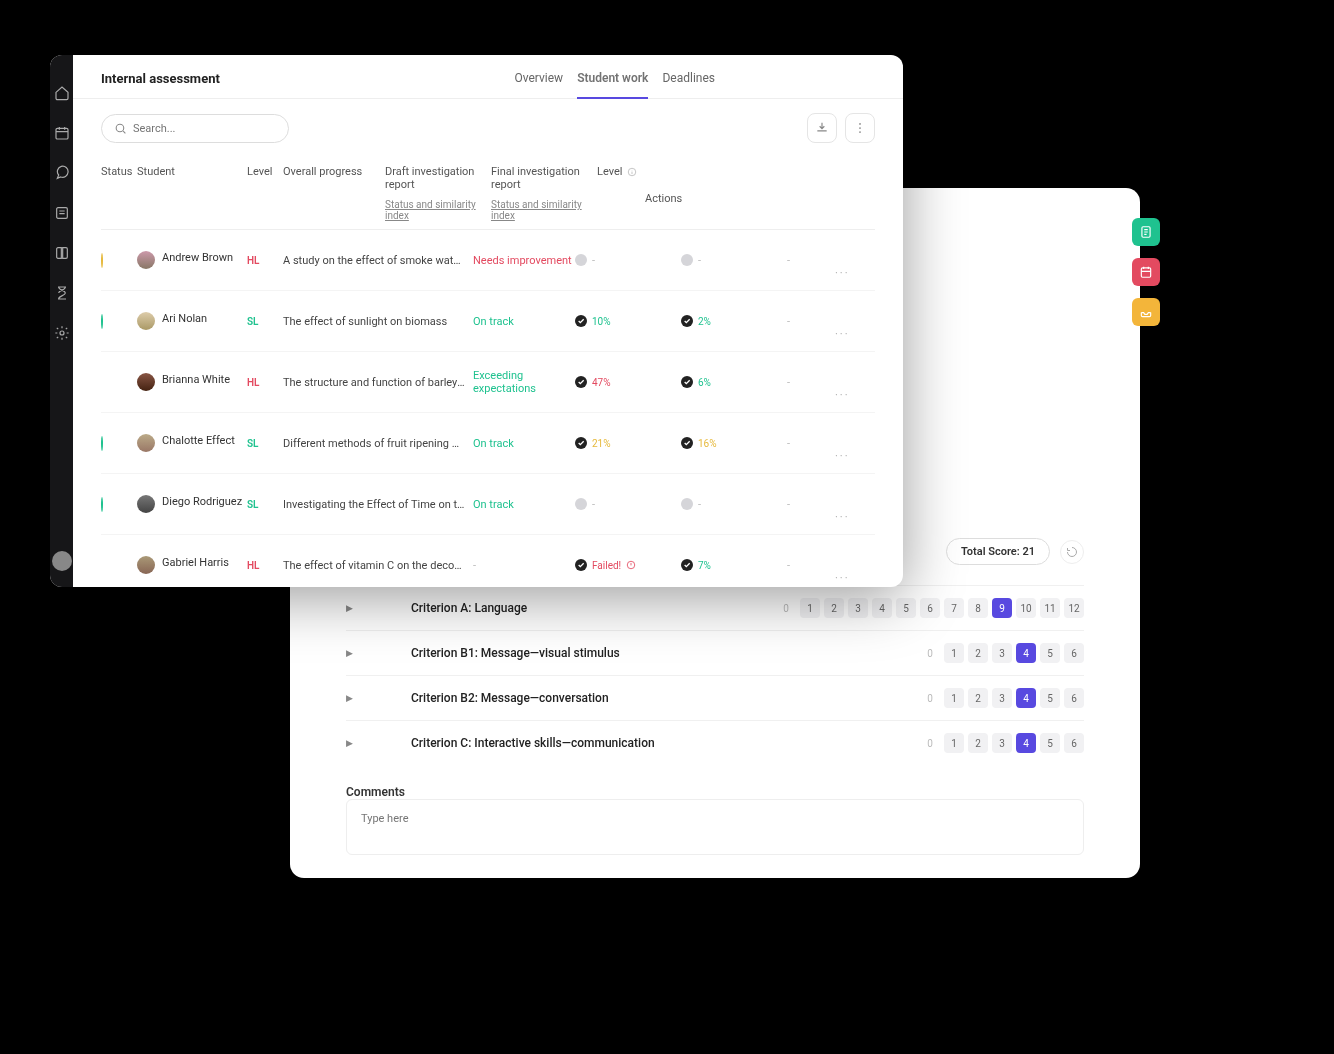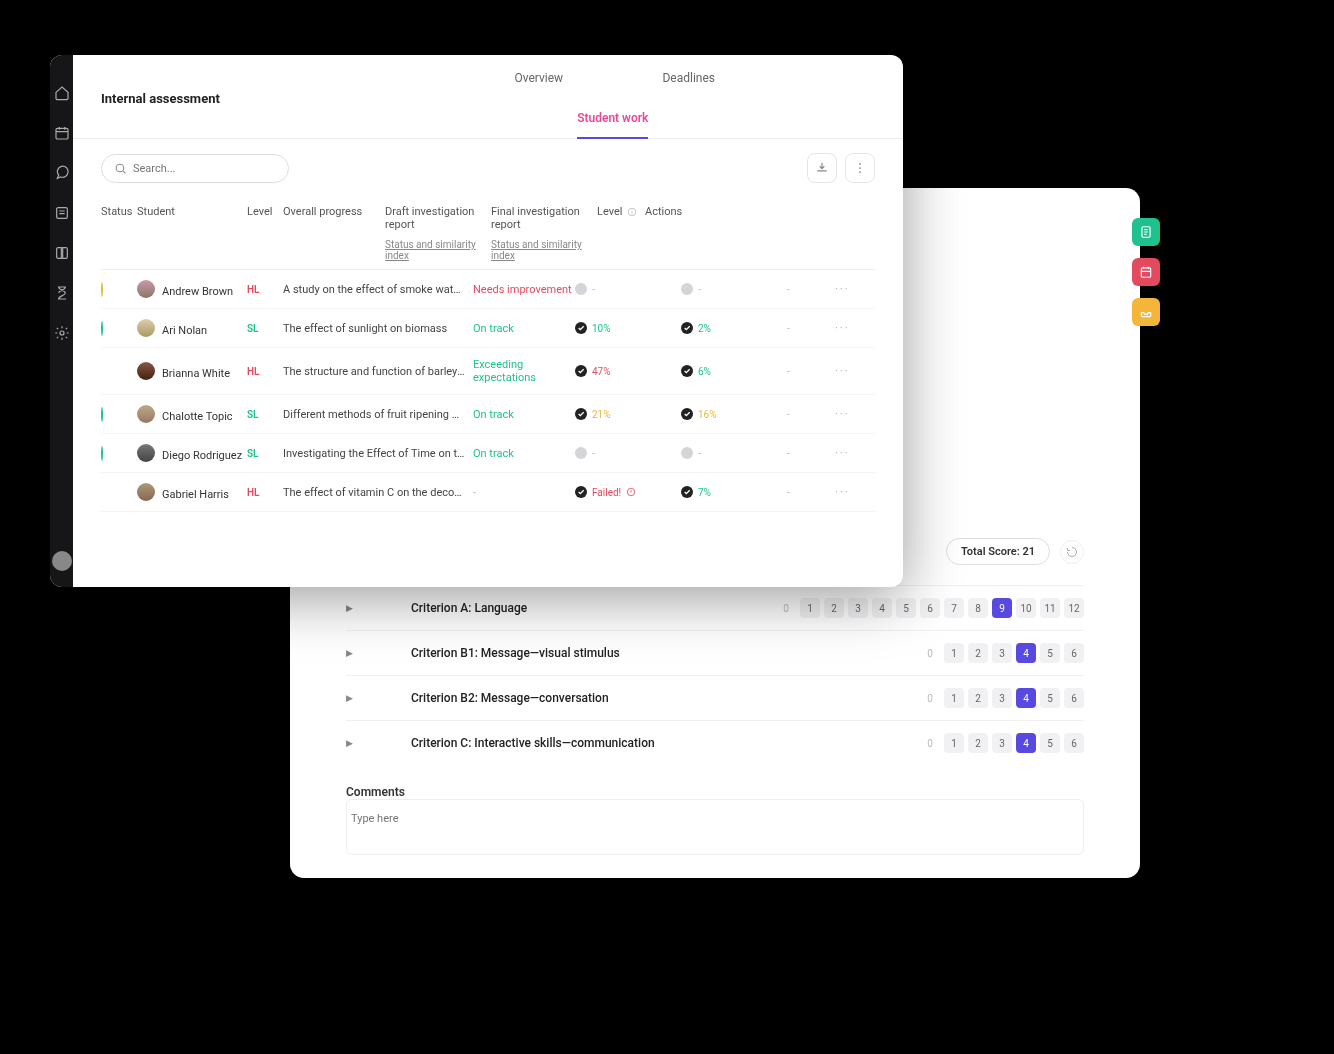--- a/index.html
+++ b/index.html
@@ -9,49 +9,49 @@
 
 .sidebar { width:34px; background:#161618; display:flex; flex-direction:column; align-items:center; padding-top:30px; gap:24px; }
 .sidebar .nav-icon { width:16px; height:16px; color:#aaa; }
 .sidebar .avatar-icon { width:20px; height:20px; border-radius:50%; background:#888; margin-top:auto; margin-bottom:16px; }
 
 .main1 { flex:1; display:flex; flex-direction:column; }
 .header1 { display:flex; align-items:center; padding:16px 28px 12px; border-bottom:1px solid #eee; }
 .header1 h1 { font-size:13px; font-weight:700; color:#222; }
 .tabs { margin-left:auto; display:flex; gap:14px; margin-right:160px; }
 .tab { font-size:12px; color:#666; padding-bottom:12px; cursor:pointer; margin-bottom:-13px; }
-.tab.active { color:#ec4899; font-weight:600; border-bottom:2px solid #5849e0;margin-top:40px; }
+.tab.active { color:#737373; font-weight:600; border-bottom:2px solid #5849e0; }
 
 .toolbar { display:flex; align-items:center; padding:14px 28px; gap:4px; }
 .search { flex:0 0 188px; display:flex; align-items:center; border:1px solid #ddd; border-radius:20px; padding:7px 12px; gap:6px; }
 .search input { border:none; outline:none; font-size:11px; flex:1; }
 .search-icon { width:13px; height:13px; color:#888; }
 .toolbar-right { margin-left:auto; display:flex; gap:8px; }
 .icon-btn { width:30px; height:30px; border:1px solid #e5e5e5; border-radius:8px; display:flex; align-items:center; justify-content:center; color:#888; cursor:pointer; }
 
 .table { flex:1; padding:0 28px; }
 .thead { display:flex; font-size:11px; color:#555; padding:8px 0; border-bottom:1px solid #eee; }
 .col-status { width:36px; }
 .col-student { width:110px; }
 .col-level { width:36px; }
 .col-topic { width:190px; }
 .col-progress { width:102px; }
 .col-draft { width:106px; }
 .col-final { width:106px; }
 .col-grade { width:48px; }
-.col-actions { width:40px; }
+.col-actions { width:40px;margin-top:27px; }
 .subhead { font-size:10px; color:#888; margin-top:8px;text-decoration:underline; }
 
 .trow { display:flex; align-items:center; font-size:11px; color:#333; padding:10px 0; border-bottom:1px solid #f4f4f4; }
 .status-dot { width:13px; height:13px; border-radius:50%; }
 .st-yellow { border:1.5px solid #e6b93c; background:#fff; }
 .st-green { border:1.5px solid #1fc28f; background:#fff; }
 .st-greenfill { background:#1fc28f; }
 .st-red { background:#e34a60; }
-.student-cell { display:flex; align-items:flex-end; gap:7px; }
+.student-cell { display:flex; align-items:flex-start; gap:7px; }
 .avatarimg { width:18px; height:18px; border-radius:50%; background:#ccc; background-size:cover; background-position:center; }
 .av1{background:linear-gradient(#c9a,#876);} .av2{background:linear-gradient(#dca,#a96);} .av3{background:linear-gradient(#854,#421);} .av4{background:linear-gradient(#ba8,#976);} .av5{background:linear-gradient(#777,#444);} .av6{background:linear-gradient(#a97,#865);}
 .level-hl { color:#e34a60; font-size:10px; font-weight:600; }
 .level-sl { color:#1fc28f; font-size:10px; font-weight:600; }
 .topic { color:#444; white-space:nowrap; overflow:hidden; text-overflow:ellipsis; padding-right:8px; }
 .prog-needs { color:#e34a60; } .prog-ontrack { color:#1fc28f; } .prog-exceed { color:#1fc28f; }
 .report-cell { display:flex; align-items:center; gap:5px; }
 .chk { width:12px; height:12px; border-radius:50%; background:#222; color:#fff; display:flex; align-items:center; justify-content:center; font-size:8px; }
 .chk.empty { background:#d5d5d9; }
 .pct-teal { color:#1fc28f; font-size:10px; }
@@ -74,21 +74,21 @@
 .crit-row { display:flex; align-items:center; padding:12px 0; border-top:1px solid #f0f0f0; }
 .crit-row .caret { width:10px; color:#888; margin-right:8px; font-size:9px; }
 .crit-label { font-size:12px; color:#222; font-weight:500; flex:1;margin-left:47px; }
 .score-boxes { display:flex; gap:4px; }
 .sbox { width:20px; height:20px; border-radius:4px; background:#f1f1f3; color:#666; font-size:10px; display:flex; align-items:center; justify-content:center; cursor:pointer; }
 .sbox.zero { background:transparent; color:#bbb; }
 .sbox.sel { background:#5849e0; color:#fff; }
 
 .comments { margin-top:20px; }
 .comments h3 { font-size:12px; font-weight:600; color:#333; }
-.comment-box { border:1px solid #eee; border-radius:6px; padding:12px 4px; }
+.comment-box { border:1px solid #eee; border-radius:6px; padding:12px 14px; }
 .comment-box textarea { border:none; outline:none; width:100%; font-size:11px; color:#999; resize:none; font-family:inherit; }
 </style>
 </head>
 <body>
 
 <div class="panel2">
   <div class="p2-sidetabs">
     <div class="sidetab st1">
         <svg width="14" height="14" viewBox="0 0 24 24" fill="none" stroke="#fff" stroke-width="2">
           <rect x="5" y="3" width="14" height="18" rx="2"></rect>
@@ -350,21 +350,21 @@
               </span>
               <span class="pct-teal">6%</span>
             </div>
     <div class="col-grade dash">-</div>
     <div class="col-actions dots">···</div>
           </div>
           <div class="trow">
     <div class="col-status"><span class="status-dot st-green"></span></div>
     <div class="col-student student-cell">
               <span class="avatarimg av4"></span>
-              <span>Chalotte Topic</span>
+              <span>Chalotte Effect</span>
             </div>
     <div class="col-level"><span class="level-sl">SL</span></div>
     <div class="col-topic topic">Different methods of fruit ripening and the meta...</div>
     <div class="col-progress prog-ontrack">On track</div>
     <div class="col-draft report-cell">
               <span class="chk">
                 <svg width="8" height="8" viewBox="0 0 24 24" fill="none" stroke="#fff" stroke-width="4">
                   <path d="M5 12l5 5L20 7"></path>
                 </svg>
               </span>

